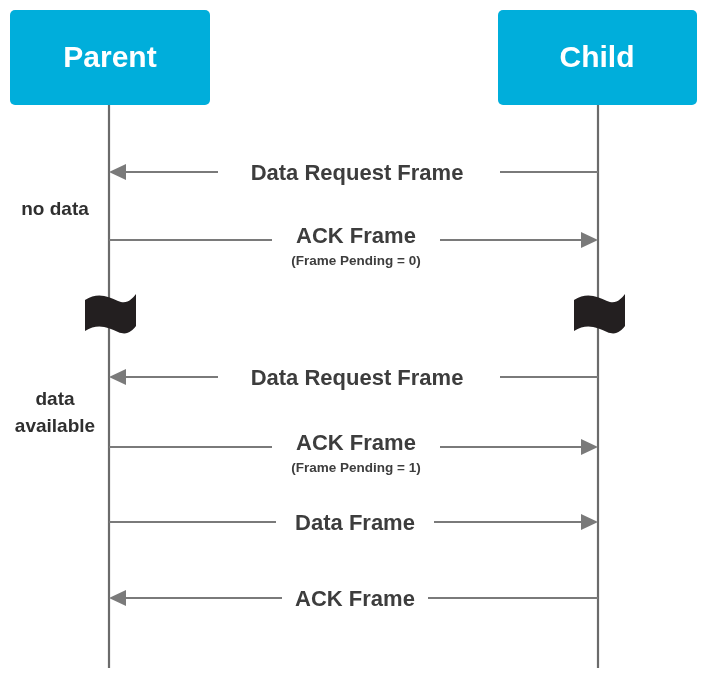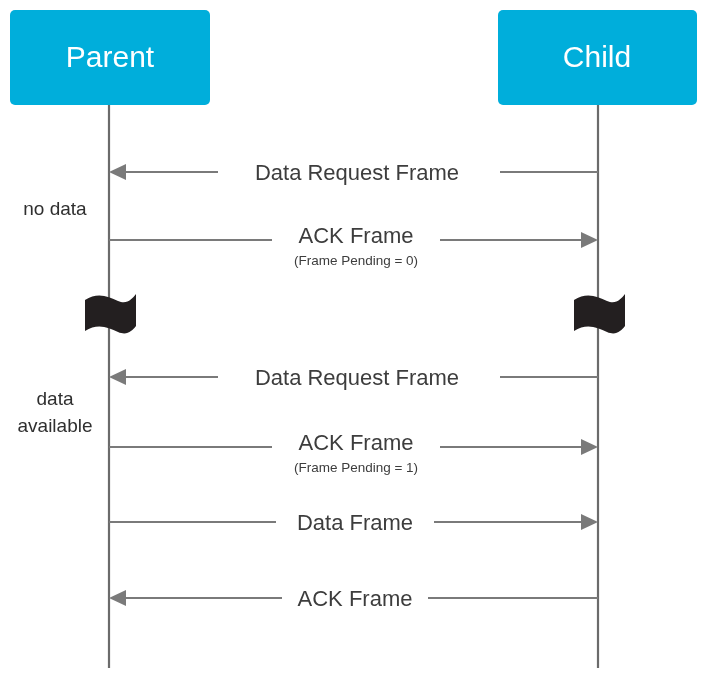--- a/index.html
+++ b/index.html
@@ -11,20 +11,21 @@
   body {
     font-family: "Liberation Sans", sans-serif;
     -webkit-font-smoothing: antialiased;
   }
   #diagram-root {
     position: relative;
     width: 706px;
     height: 676px;
     overflow: hidden;
     background: #ffffff;
+    font-weight: bold;
   }
   #diagram-svg {
     position: absolute;
     top: 0;
     left: 0;
     width: 706px;
     height: 676px;
     display: block;
   }
   .actor-box-rect {

